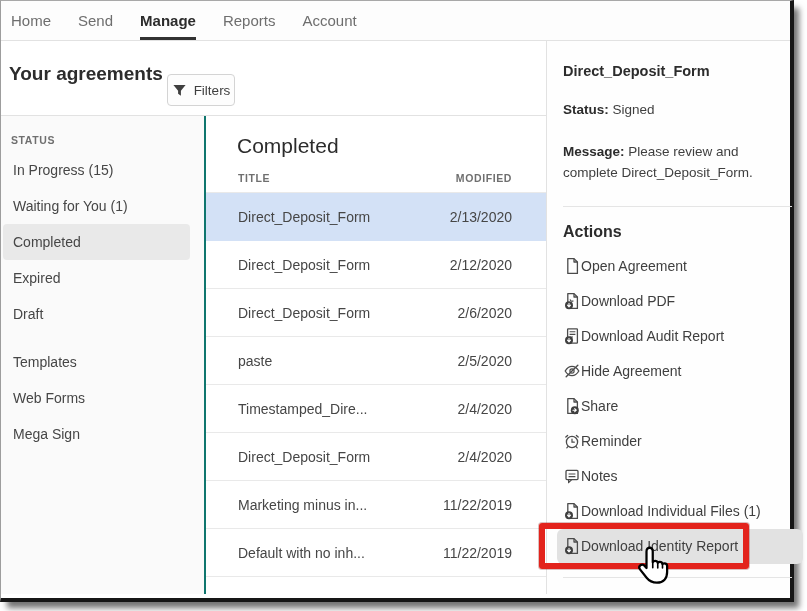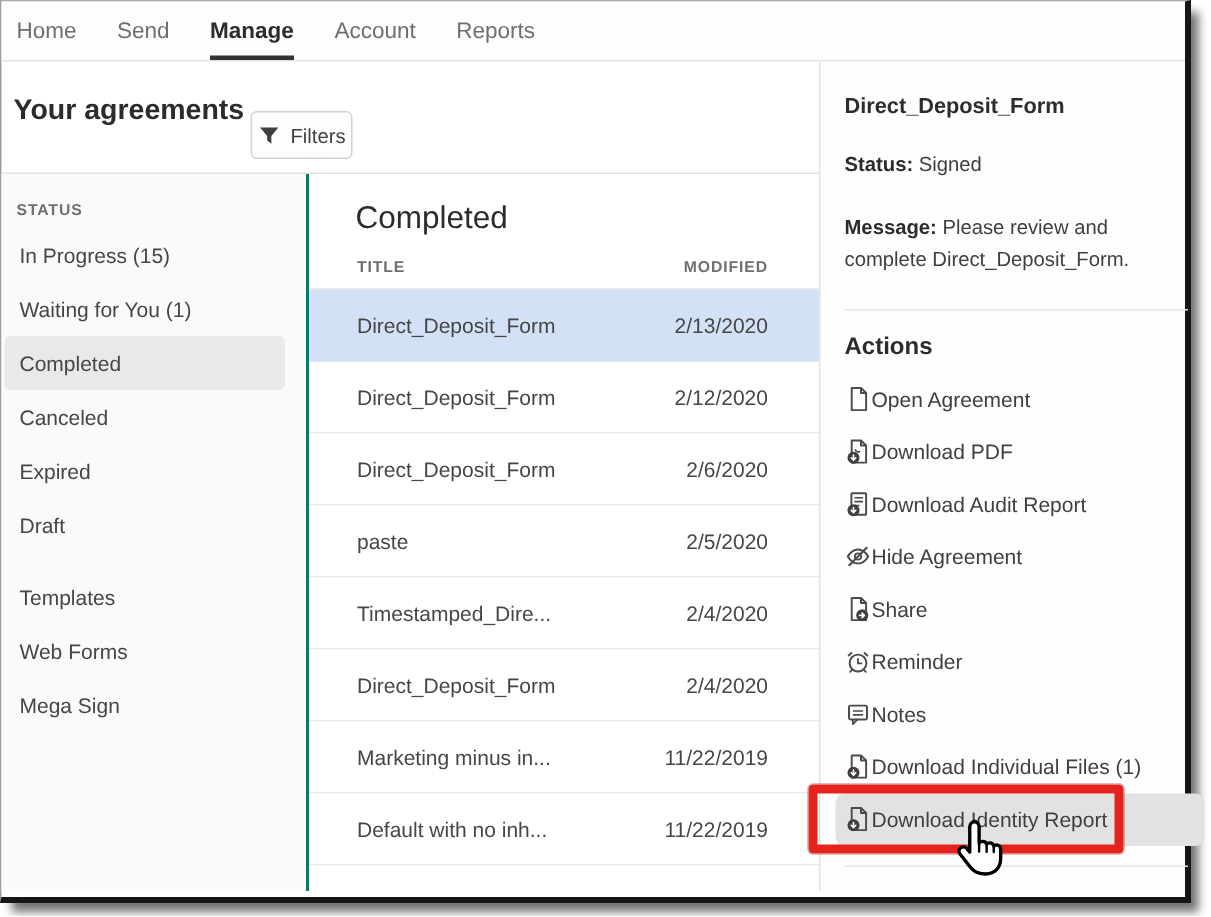--- a/index.html
+++ b/index.html
@@ -72,22 +72,22 @@
 </head>
 <body>
 
 <div class="stage">
 <div class="app">
 
   <div class="topnav">
     <div class="navitem">Home</div>
     <div class="navitem">Send</div>
     <div class="navitem active">Manage</div>
+    <div class="navitem">Reports</div>
     <div class="navitem">Account</div>
-    <div class="navitem">Reports</div>
   </div>
 
   <div class="body">
 
     <div class="left-region">
       <div class="header-row">
         <div class="page-title">Your agreements</div>
         <div class="filters-btn">
           <svg class="fi" width="15" height="15" viewBox="0 0 16 16">
             <path d="M1.5 2.2 h13 l-5 6 v5.4 l-3 -2.2 v-3.2 z" fill="#3f3f3f"></path>
@@ -96,21 +96,20 @@
         </div>
       </div>
 
       <div class="cols">
 
         <div class="sidebar">
           <div class="side-section">STATUS</div>
           <div class="side-item">In Progress (15)</div>
           <div class="side-item">Waiting for You (1)</div>
           <div class="side-item selected">Completed</div>
-          <div class="side-item">Canceled</div>
           <div class="side-item">Expired</div>
           <div class="side-item">Draft</div>
           <div class="side-gap"></div>
           <div class="side-item">Templates</div>
           <div class="side-item">Web Forms</div>
           <div class="side-item">Mega Sign</div>
         </div>
 
         <div class="listcol">
           <div class="list-heading">Completed</div>

